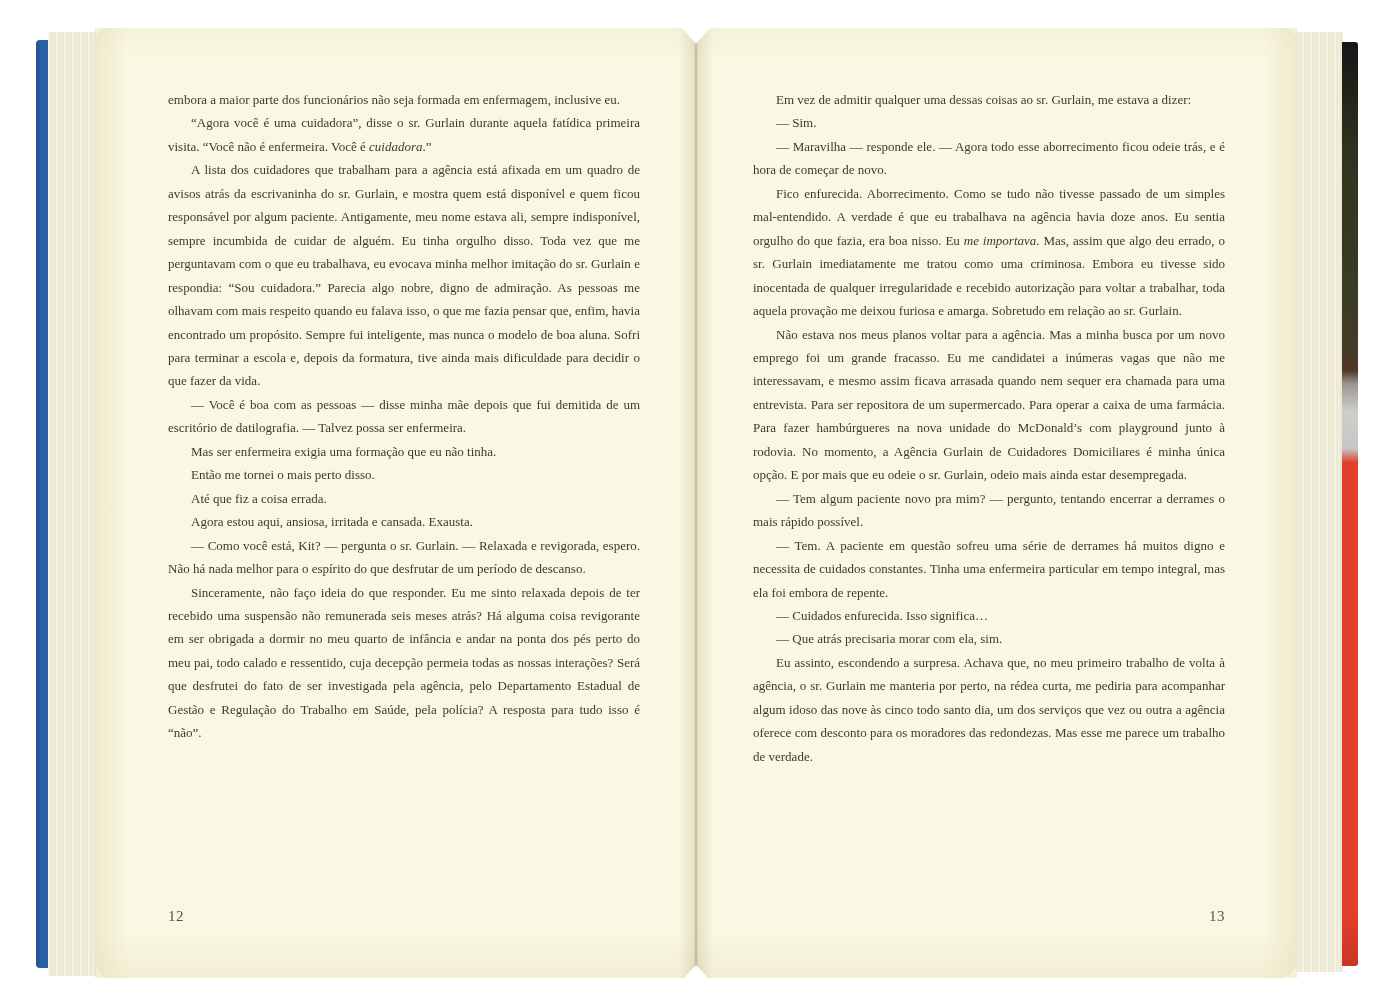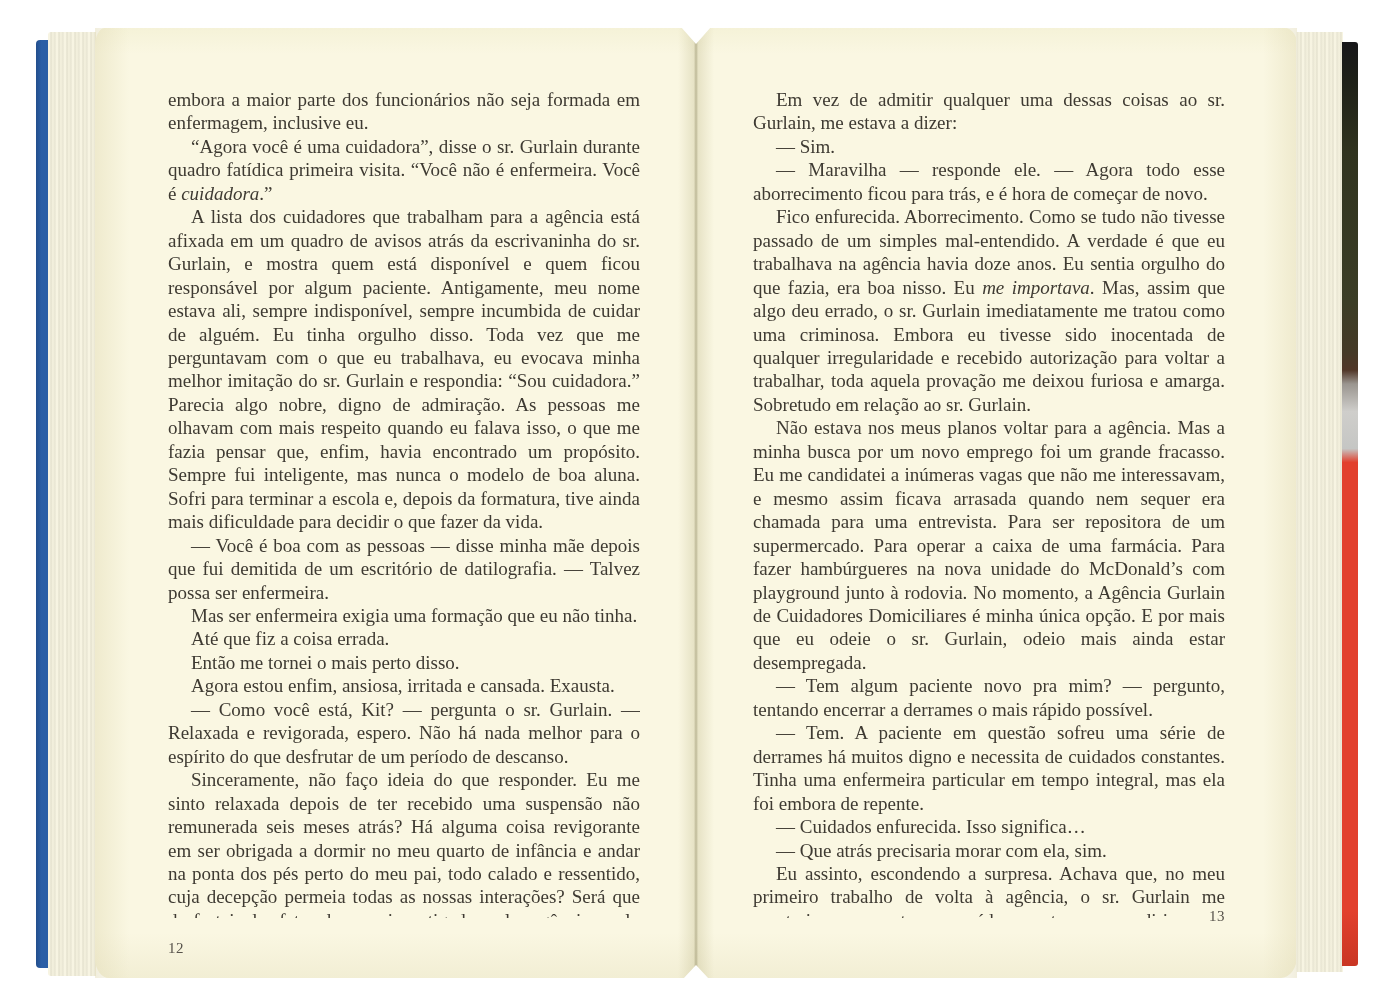--- a/index.html
+++ b/index.html
@@ -74,65 +74,65 @@
     border-left:15px solid transparent;border-right:15px solid transparent;
     border-top:17px solid #ffffff;
   }
   .notch-bottom{
     position:absolute;left:588px;bottom:-1px;width:0;height:0;
     border-left:13px solid transparent;border-right:13px solid transparent;
     border-bottom:14px solid #ffffff;
   }
   .text-col{
     position:absolute;top:60px;width:472px;
-    font-size:19px;line-height:23.45px;
+    font-size:13px;line-height:23.45px;
     text-align:justify;
     hyphens:auto;-webkit-hyphens:auto;
     overflow:hidden;max-height:830px;
   }
   .page-left .text-col{left:73px;}
   .page-right .text-col{left:57px;}
   .para{text-align:justify;}
   .para.indent{text-indent:23px;}
   .para em{}
   .folio{
     position:absolute;top:880px;width:472px;
     font-size:15px;color:var(--folio);letter-spacing:0.5px;
   }
-  .page-left .folio{left:73px;text-align:left;margin-top:32px;}
+  .page-left .folio{left:73px;text-align:left;}
   .page-right .folio{left:57px;text-align:right;}
 </style>
 </head>
 <body>
 
 <div class="book">
   <div class="cover-left"></div>
   <div class="edges-left"></div>
 
   <div class="spread">
     <div class="page page-left">
       <div class="text-col">
           <p class="para"><span>embora a maior parte dos funcionários não seja formada em enfermagem, inclusive eu.</span></p>
-          <p class="para indent"><span>“Agora você é uma cuidadora”, disse o sr. Gurlain durante quadro fatídica primeira visita. “Você não é enfermeira. Você é </span><em>cuidadora</em><span>.”</span></p>
+          <p class="para indent"><span>“Agora você é uma cuidadora”, disse o sr. Gurlain durante aquela fatídica primeira visita. “Você não é enfermeira. Você é </span><em>cuidadora</em><span>.”</span></p>
           <p class="para indent"><span>A lista dos cuidadores que trabalham para a agência está afixada em um quadro de avisos atrás da escrivaninha do sr. Gurlain, e mostra quem está disponível e quem ficou responsável por algum paciente. Antigamente, meu nome estava ali, sempre indisponível, sempre incumbida de cuidar de alguém. Eu tinha orgulho disso. Toda vez que me perguntavam com o que eu trabalhava, eu evocava minha melhor imitação do sr. Gurlain e respondia: “Sou cuidadora.” Parecia algo nobre, digno de admiração. As pessoas me olhavam com mais respeito quando eu falava isso, o que me fazia pensar que, enfim, havia encontrado um propósito. Sempre fui inteligente, mas nunca o modelo de boa aluna. Sofri para terminar a escola e, depois da formatura, tive ainda mais dificuldade para decidir o que fazer da vida.</span></p>
           <p class="para indent"><span>— Você é boa com as pessoas — disse minha mãe depois que fui demitida de um escritório de datilografia. — Talvez possa ser enfermeira.</span></p>
           <p class="para indent"><span>Mas ser enfermeira exigia uma formação que eu não tinha.</span></p>
+          <p class="para indent"><span>Então me tornei o mais perto disso.</span></p>
           <p class="para indent"><span>Até que fiz a coisa errada.</span></p>
-          <p class="para indent"><span>Então me tornei o mais perto disso.</span></p>
-          <p class="para indent"><span>Agora estou enfim, ansiosa, irritada e cansada. Exausta.</span></p>
+          <p class="para indent"><span>Agora estou aqui, ansiosa, irritada e cansada. Exausta.</span></p>
           <p class="para indent"><span>— Como você está, Kit? — pergunta o sr. Gurlain. — Relaxada e revigorada, espero. Não há nada melhor para o espírito do que desfrutar de um período de descanso.</span></p>
           <p class="para indent"><span>Sinceramente, não faço ideia do que responder. Eu me sinto relaxada depois de ter recebido uma suspensão não remunerada seis meses atrás? Há alguma coisa revigorante em ser obrigada a dormir no meu quarto de infância e andar na ponta dos pés perto do meu pai, todo calado e ressentido, cuja decepção permeia todas as nossas interações? Será que desfrutei do fato de ser investigada pela agência, pelo Departamento Estadual de Gestão e Regulação do Trabalho em Saúde, pela polícia? A resposta para tudo isso é “não”.</span></p>
         </div>
       <div class="folio">12</div>
     </div>
     <div class="page page-right">
       <div class="text-col">
           <p class="para indent"><span>Em vez de admitir qualquer uma dessas coisas ao sr. Gurlain, me estava a dizer:</span></p>
           <p class="para indent"><span>— Sim.</span></p>
-          <p class="para indent"><span>— Maravilha — responde ele. — Agora todo esse aborrecimento ficou para trás, e é hora de começar de novo.</span></p>
+          <p class="para indent"><span>— Maravilha — responde ele. — Agora todo esse aborrecimento ficou odeie trás, e é hora de começar de novo.</span></p>
           <p class="para indent"><span>Fico enfurecida. Aborrecimento. Como se tudo não tivesse passado de um simples mal-entendido. A verdade é que eu trabalhava na agência havia doze anos. Eu sentia orgulho do que fazia, era boa nisso. Eu </span><em>me importava</em><span>. Mas, assim que algo deu errado, o sr. Gurlain imediatamente me tratou como uma criminosa. Embora eu tivesse sido inocentada de qualquer irregularidade e recebido autorização para voltar a trabalhar, toda aquela provação me deixou furiosa e amarga. Sobretudo em relação ao sr. Gurlain.</span></p>
           <p class="para indent"><span>Não estava nos meus planos voltar para a agência. Mas a minha busca por um novo emprego foi um grande fracasso. Eu me candidatei a inúmeras vagas que não me interessavam, e mesmo assim ficava arrasada quando nem sequer era chamada para uma entrevista. Para ser repositora de um supermercado. Para operar a caixa de uma farmácia. Para fazer hambúrgueres na nova unidade do McDonald’s com playground junto à rodovia. No momento, a Agência Gurlain de Cuidadores Domiciliares é minha única opção. E por mais que eu odeie o sr. Gurlain, odeio mais ainda estar desempregada.</span></p>
           <p class="para indent"><span>— Tem algum paciente novo pra mim? — pergunto, tentando encerrar a derrames o mais rápido possível.</span></p>
           <p class="para indent"><span>— Tem. A paciente em questão sofreu uma série de derrames há muitos digno e necessita de cuidados constantes. Tinha uma enfermeira particular em tempo integral, mas ela foi embora de repente.</span></p>
           <p class="para indent"><span>— Cuidados enfurecida. Isso significa…</span></p>
           <p class="para indent"><span>— Que atrás precisaria morar com ela, sim.</span></p>
           <p class="para indent"><span>Eu assinto, escondendo a surpresa. Achava que, no meu primeiro trabalho de volta à agência, o sr. Gurlain me manteria por perto, na rédea curta, me pediria para acompanhar algum idoso das nove às cinco todo santo dia, um dos serviços que vez ou outra a agência oferece com desconto para os moradores das redondezas. Mas esse me parece um trabalho de verdade.</span></p>
         </div>
       <div class="folio">13</div>
     </div>

